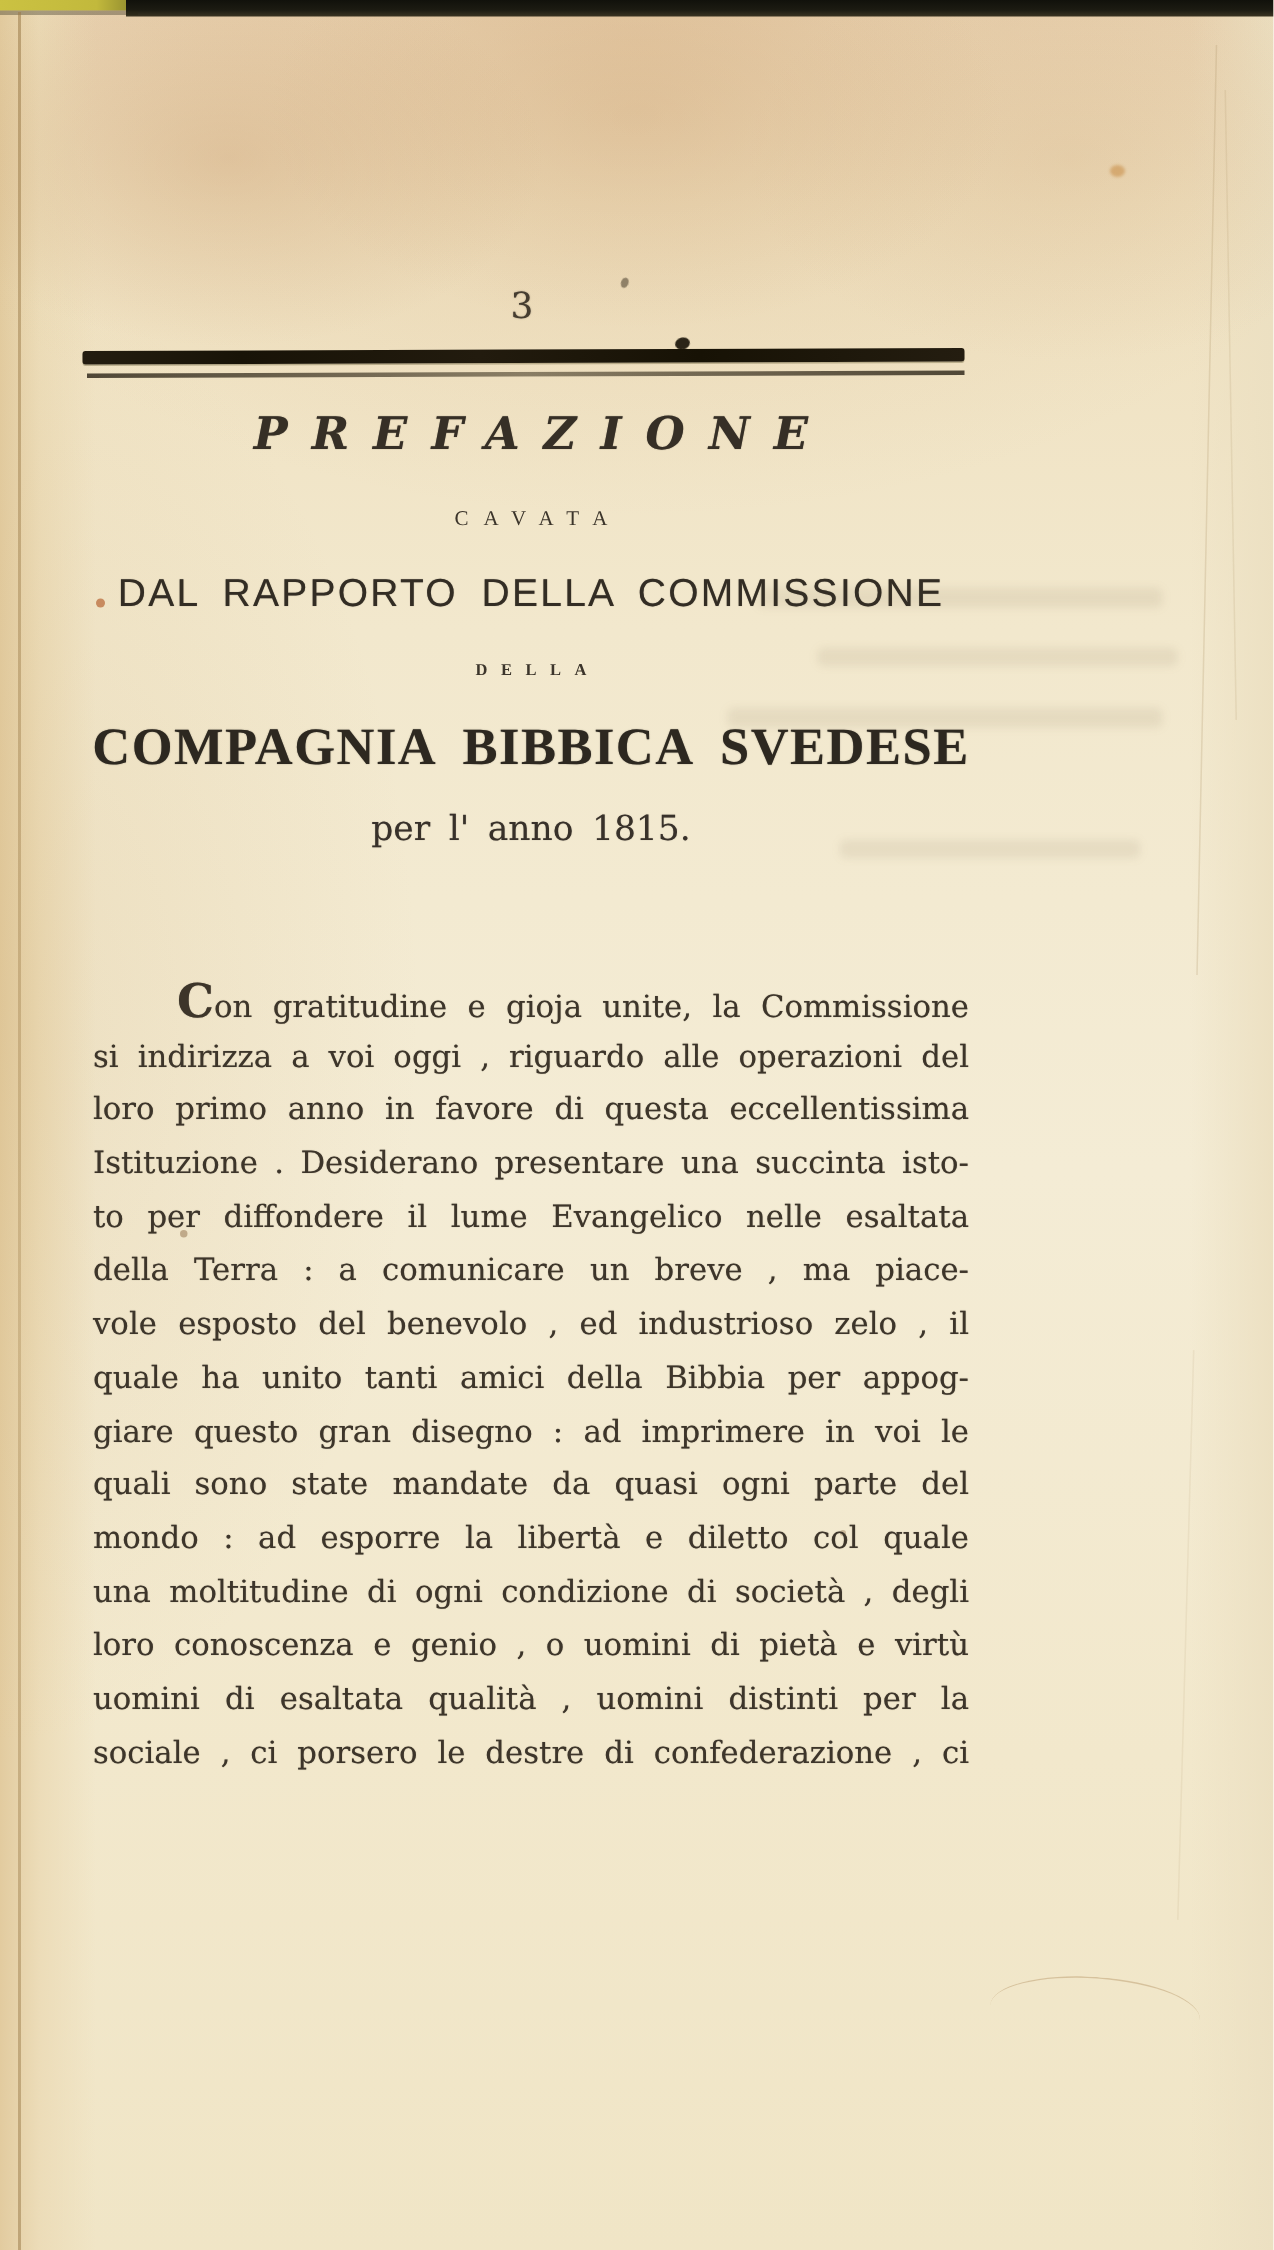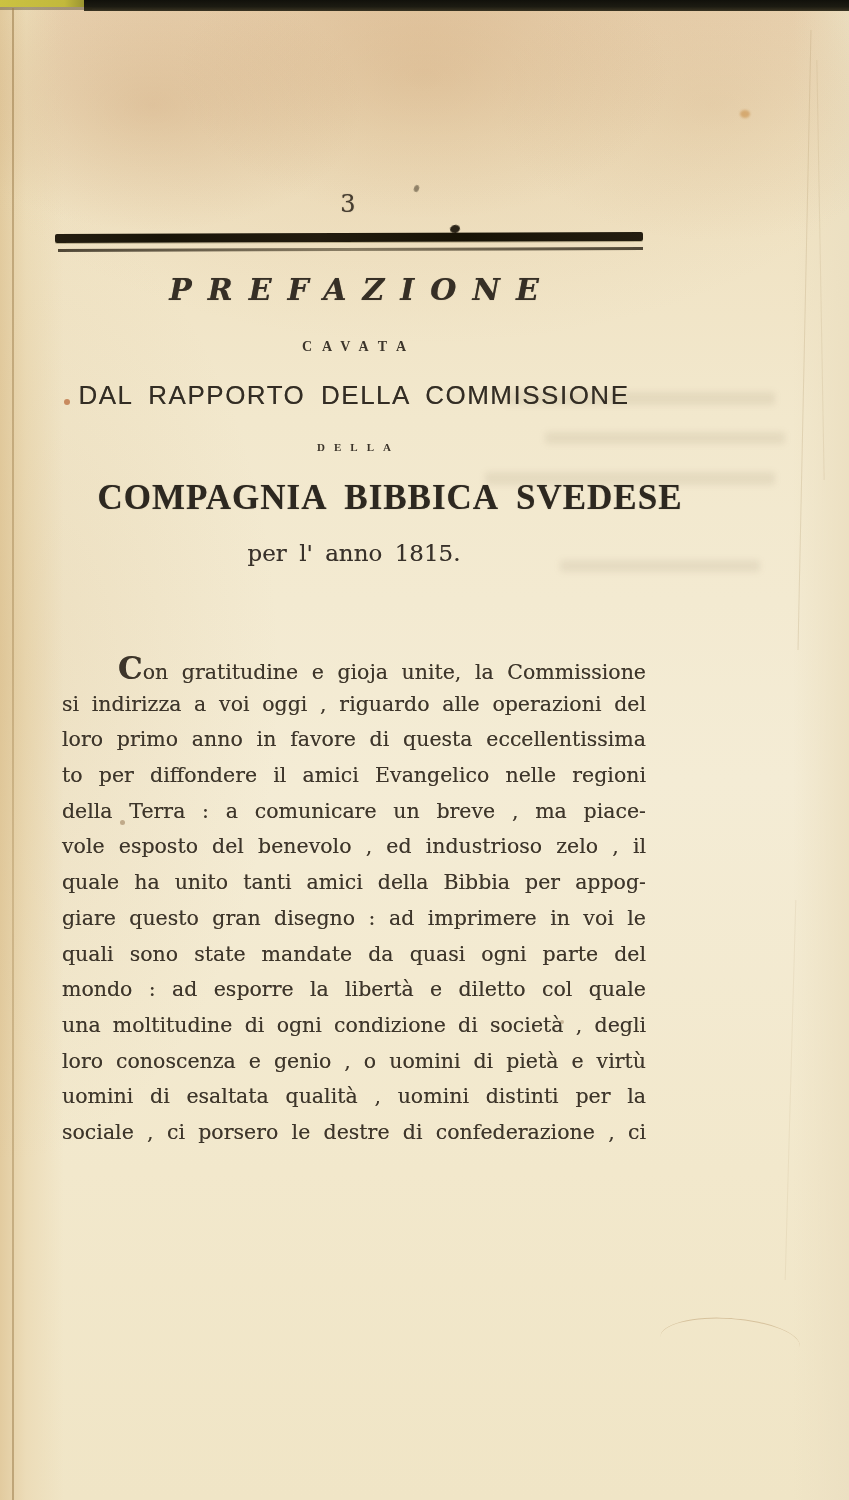--- a/index.html
+++ b/index.html
@@ -87,21 +87,21 @@
   .h-title {
     position: absolute; left: 0; top: 272px; width: 100%;
     font-style: italic; font-weight: 600; font-size: 30px;
     letter-spacing: 16px; text-indent: 16px;
     color: #362f26; white-space: nowrap;
     text-shadow: 0 0 .7px rgba(54,47,38,0.6);
   }
   .h-cavata {
     position: absolute; left: 0; top: 339px; width: 100%;
     font-family: "Liberation Serif", serif;
-    font-weight: 700; font-size: 14px; letter-spacing: 10px; text-indent: 10px;
+    font-weight: 400; font-size: 14px; letter-spacing: 10px; text-indent: 10px;
     color: #3c352b;
   }
   .h-rapporto {
     position: absolute; left: 0; top: 380px; width: 100%;
     font-family: Liberation Sans, sans-serif;
     font-size: 26px; letter-spacing: 1.5px; word-spacing: 7px;
     color: #332d24; white-space: nowrap;
     text-shadow: 0 0 .6px rgba(51,45,36,0.55);
   }
   .h-della {
@@ -109,21 +109,20 @@
     font-family: "Liberation Serif", serif;
     font-weight: 700; font-size: 11px; letter-spacing: 9px; text-indent: 9px;
     color: #3c352b;
   }
   .h-org {
     position: absolute; left: 0; top: 478px; width: 100%;
     font-family: "Liberation Serif", serif;
     font-weight: 700; font-size: 35px; letter-spacing: 1px; word-spacing: 9px;
     color: #2d2820; white-space: nowrap;
     text-shadow: 0 0 .8px rgba(45,40,32,0.55);
-    margin-left: 36px;
   }
   .h-year {
     position: absolute; left: 0; top: 540px; width: 100%;
     font-size: 23px; word-spacing: 5px; color: #38312a;
     text-shadow: 0 0 .6px rgba(56,49,42,0.5);
   }
 
   .bodytext {
     position: absolute; left: 62px; top: 651px; width: 584px;
     font-size: 20.5px; color: #3d352a;
@@ -176,21 +175,22 @@
     <div class="h-rapporto">DAL RAPPORTO DELLA COMMISSIONE</div>
     <div class="h-della">DELLA</div>
     <div class="h-org">COMPAGNIA BIBBICA SVEDESE</div>
     <div class="h-year">per l' anno 1815.</div>
   </div>
 
   <div class="bodytext">
     <div class="bodyline first">Con gratitudine e gioja unite, la Commissione</div>
     <div class="bodyline">si indirizza a voi oggi , riguardo alle operazioni del</div>
     <div class="bodyline">loro primo anno in favore di questa eccellentissima</div>
-    <div class="bodyline">to per diffondere il amici Evangelico nelle regioni</div>
+    <div class="bodyline">Istituzione . Desiderano presentare una succinta isto-</div>
+    <div class="bodyline">to per diffondere il lume Evangelico nelle esaltata</div>
     <div class="bodyline">della Terra : a comunicare un breve , ma piace-</div>
     <div class="bodyline">vole esposto del benevolo , ed industrioso zelo , il</div>
     <div class="bodyline">quale ha unito tanti amici della Bibbia per appog-</div>
     <div class="bodyline">giare questo gran disegno : ad imprimere in voi le</div>
     <div class="bodyline">quali sono state mandate da quasi ogni parte del</div>
     <div class="bodyline">mondo : ad esporre la libertà e diletto col quale</div>
     <div class="bodyline">una moltitudine di ogni condizione di società , degli</div>
     <div class="bodyline">loro conoscenza e genio , o uomini di pietà e virtù</div>
     <div class="bodyline">uomini di esaltata qualità , uomini distinti per la</div>
     <div class="bodyline">sociale , ci porsero le destre di confederazione , ci</div>

